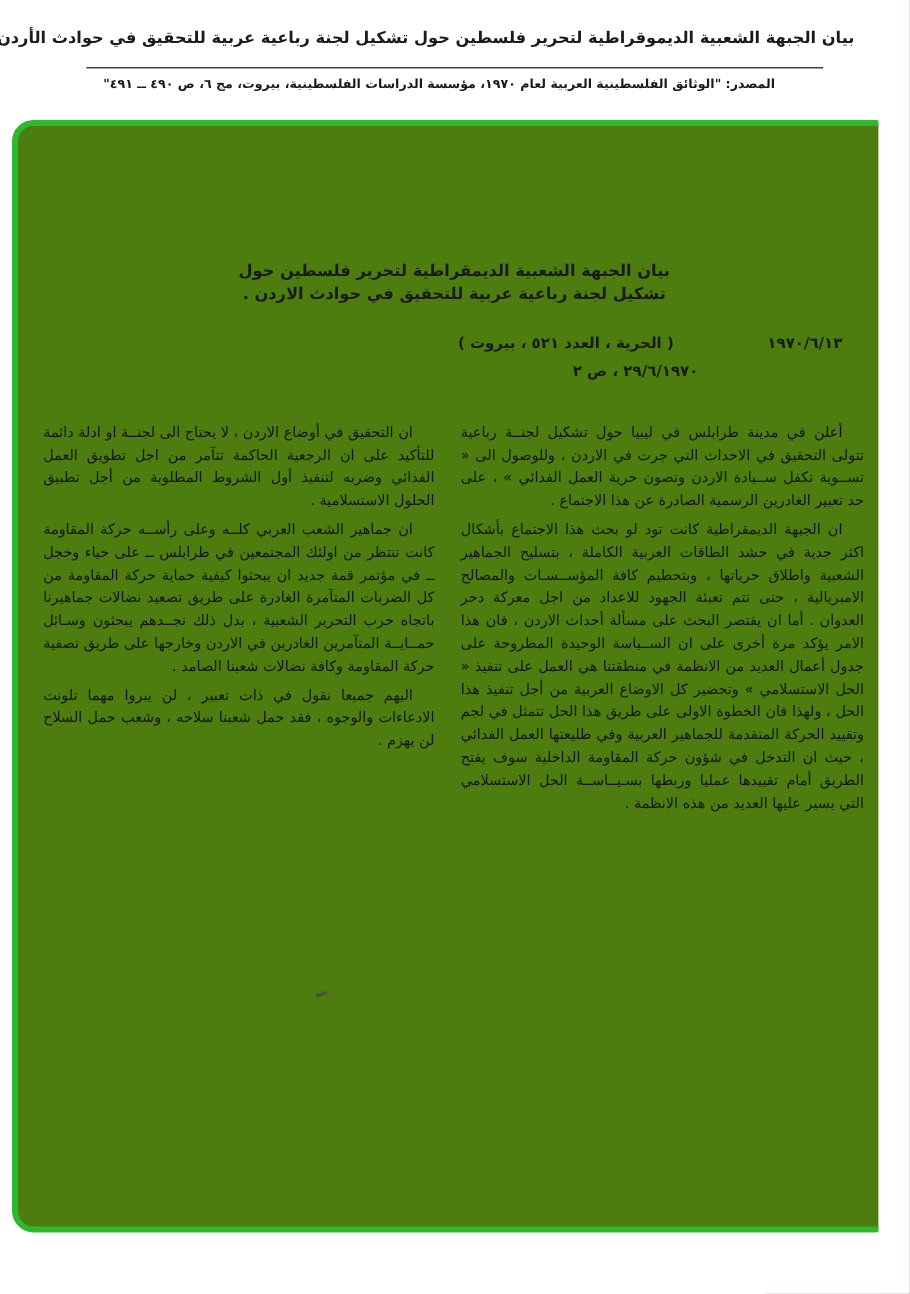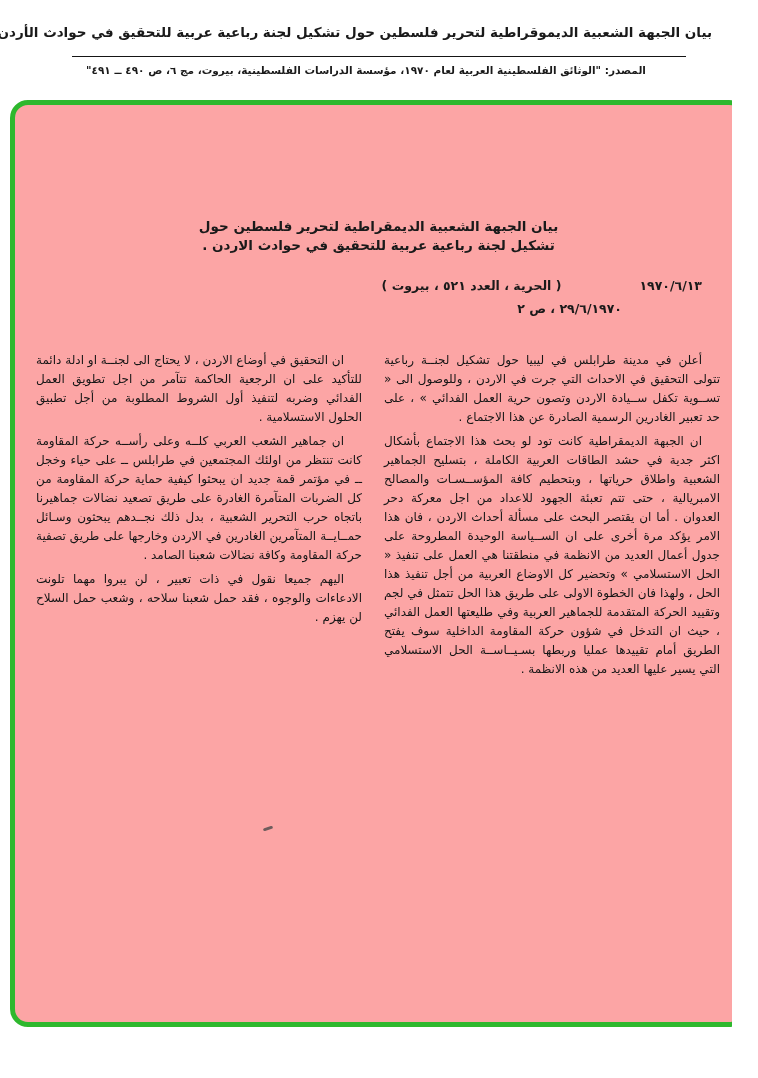--- a/index.html
+++ b/index.html
@@ -52,21 +52,21 @@
 
   
   .doc-frame {
     position: absolute;
     top: 100px;
     left: 10px;
     width: 727px;
     height: 917px;
     border: 5px solid #2eb82e;
     border-radius: 18px;
-    background: #fca5a5;
+    background: #4d7c0f;
   }
 
   
   .doc-title {
     position: absolute;
     top: 112px;
     left: 0;
     right: 0;
     margin: 0 auto;
     width: 420px;
@@ -86,21 +86,21 @@
     font-size: 12.5px;
     line-height: 18px;
   }
   .cite-row {
     display: flex;
     gap: 78px;
     align-items: baseline;
   }
   .cite-row2 {
     margin-top: 5px;
-    margin-right: 80px;
+    margin-right: 120px;
     text-align: right;
   }
 
   .col {
     position: absolute;
     top: 246px;
     direction: rtl;
     text-align: justify;
     font-weight: normal;
     font-size: 12px;

